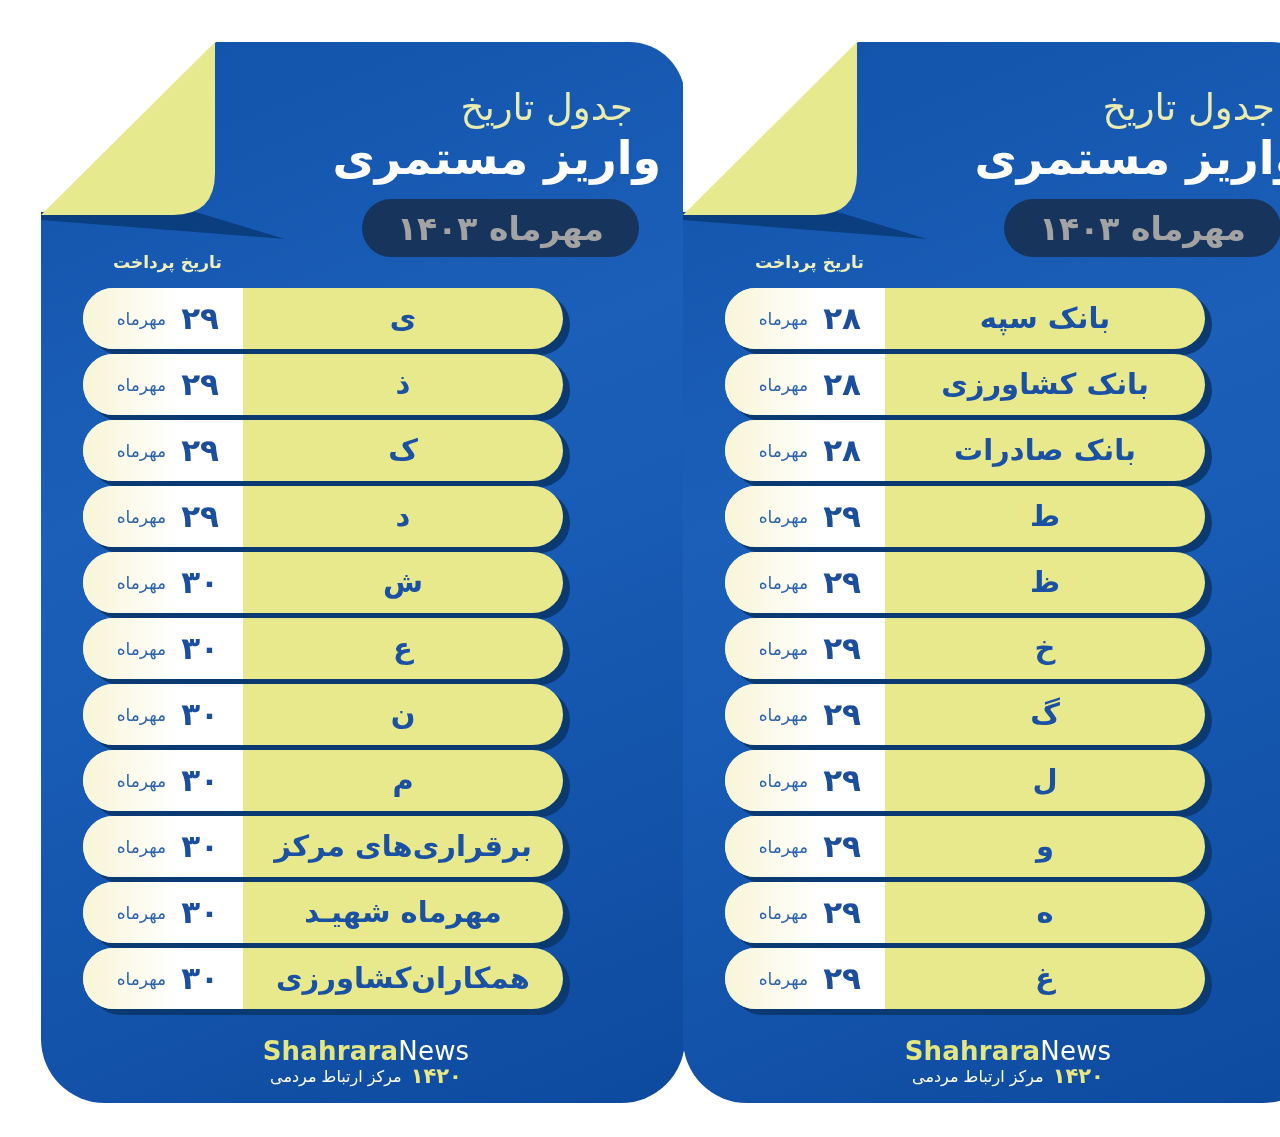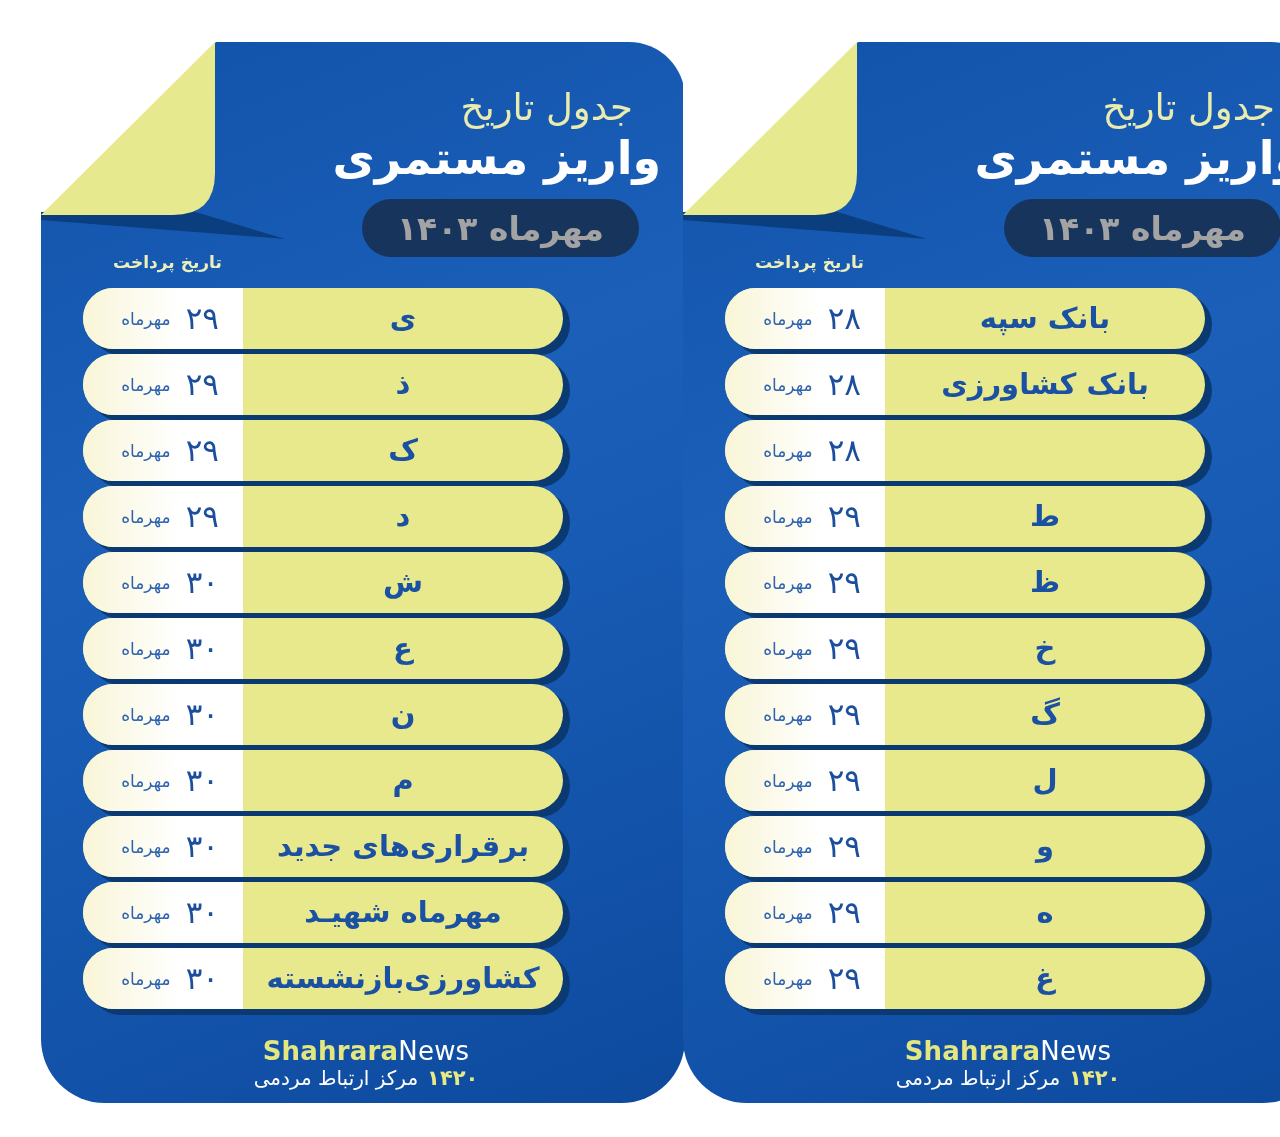--- a/index.html
+++ b/index.html
@@ -63,39 +63,39 @@
   .row-date{
     width:160px;flex:0 0 160px;
     background:linear-gradient(90deg,#f8f5d7 0%,#ffffff 60%);
     display:flex;align-items:center;justify-content:flex-end;
     gap:15px;padding-right:24px;box-sizing:border-box;
   }
   .row-date .month{
     font-size:17px;color:#2e63af;direction:rtl;white-space:nowrap;
   }
   .row-date .day{
-    font-size:31px;font-weight:400;color:#1c4e9e;direction:rtl;line-height:1;
+    font-size:31px;font-weight:700;color:#1c4e9e;direction:rtl;line-height:1;
   }
   .row-name{
     flex:1;display:flex;align-items:center;justify-content:center;
     direction:rtl;
     color:#1b51a3;font-weight:700;font-size:29px;line-height:1.4;
     padding:0 10px;white-space:nowrap;
   }
   .footer{
     position:absolute;top:994px;left:66px;right:60px;
     display:flex;justify-content:space-between;align-items:center;flex-direction:column;
   }
   .brand{font-size:26px;color:#ffffff;letter-spacing:0.2px;}
   .brand .b{font-weight:700;color:#e4e67f;}
   .hotline{
     display:flex;direction:rtl;align-items:center;gap:9px;
   }
   .hotline .num{font-size:21px;font-weight:700;color:#e9e984;line-height:1;}
-  .hotline .lbl{font-size:20px;color:#ffffff;}
+  .hotline .lbl{font-size:16px;color:#ffffff;}
 </style>
 </head>
 <body>
 
 <div class="page">
 
   <div class="card left">
     <svg class="fold" viewBox="0 0 260 210" aria-hidden="true">
       <polygon points="0,0 175,0 0,175" fill="#ffffff"></polygon>
       <polygon points="0,170 138,165 244,197 0,178" fill="#0a3e7e"></polygon>
@@ -171,37 +171,37 @@
             <span class="day">۳۰</span>
           </div>
           <div class="row-name">م</div>
         </div>
 
         <div class="row">
           <div class="row-date">
             <span class="month">مهرماه</span>
             <span class="day">۳۰</span>
           </div>
-          <div class="row-name">برقراری‌های جدید</div>
+          <div class="row-name">برقراری‌های مرکز</div>
         </div>
 
         <div class="row">
           <div class="row-date">
             <span class="month">مهرماه</span>
             <span class="day">۳۰</span>
           </div>
           <div class="row-name">مهرماه شهیـد</div>
         </div>
 
         <div class="row">
           <div class="row-date">
             <span class="month">مهرماه</span>
             <span class="day">۳۰</span>
           </div>
-          <div class="row-name">کشاورزی‌بازنشسته</div>
+          <div class="row-name">همکاران‌کشاورزی</div>
         </div>
       </div>
     <div class="footer">
       <div class="brand"><span class="b">Shahrara</span><span>News</span></div>
       <div class="hotline">
         <span class="num">۱۴۲۰</span>
         <span class="lbl">مرکز ارتباط مردمی</span>
       </div>
     </div>
   </div>
@@ -234,20 +234,21 @@
             <span class="day">۲۸</span>
           </div>
           <div class="row-name">بانک کشاورزی</div>
         </div>
 
         <div class="row">
           <div class="row-date">
             <span class="month">مهرماه</span>
             <span class="day">۲۸</span>
           </div>
+          <div class="row-name">بانک صادرات</div>
         </div>
 
         <div class="row">
           <div class="row-date">
             <span class="month">مهرماه</span>
             <span class="day">۲۹</span>
           </div>
           <div class="row-name">ط</div>
         </div>
 

